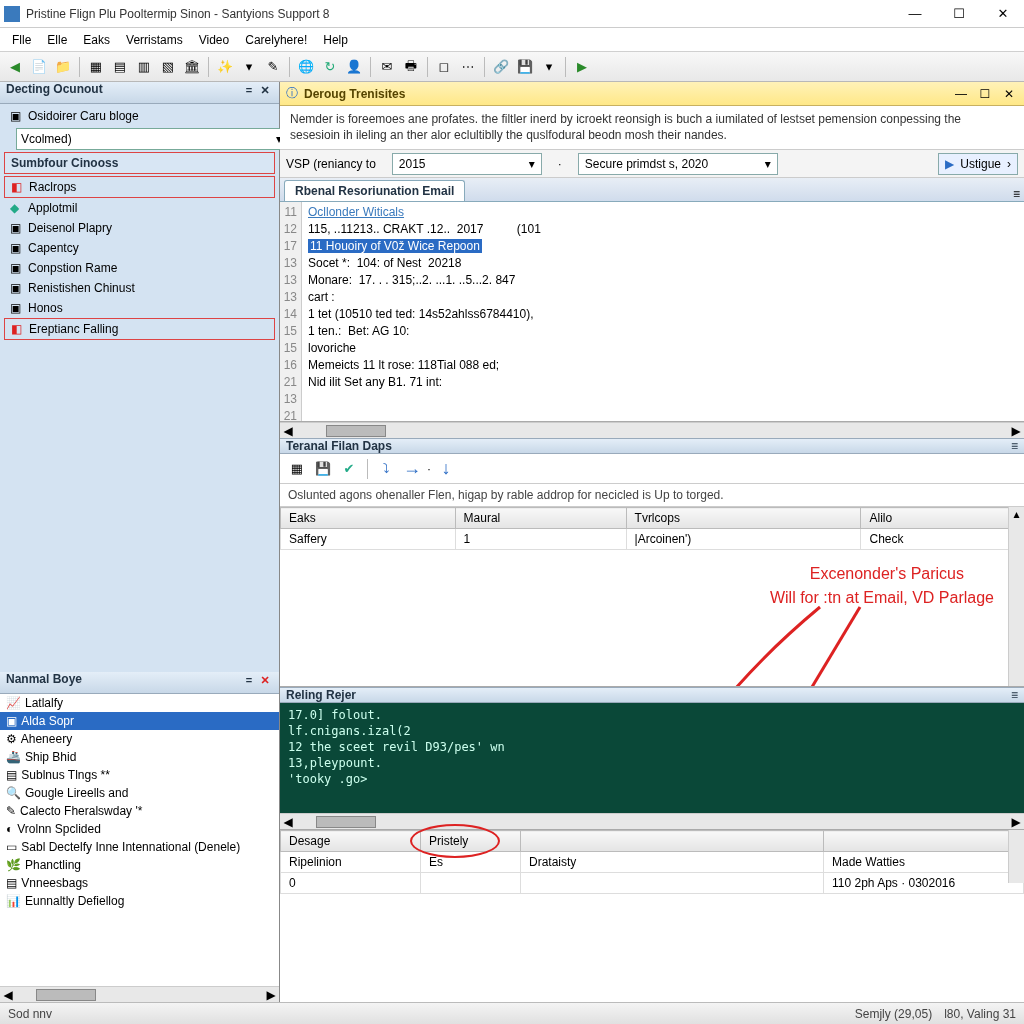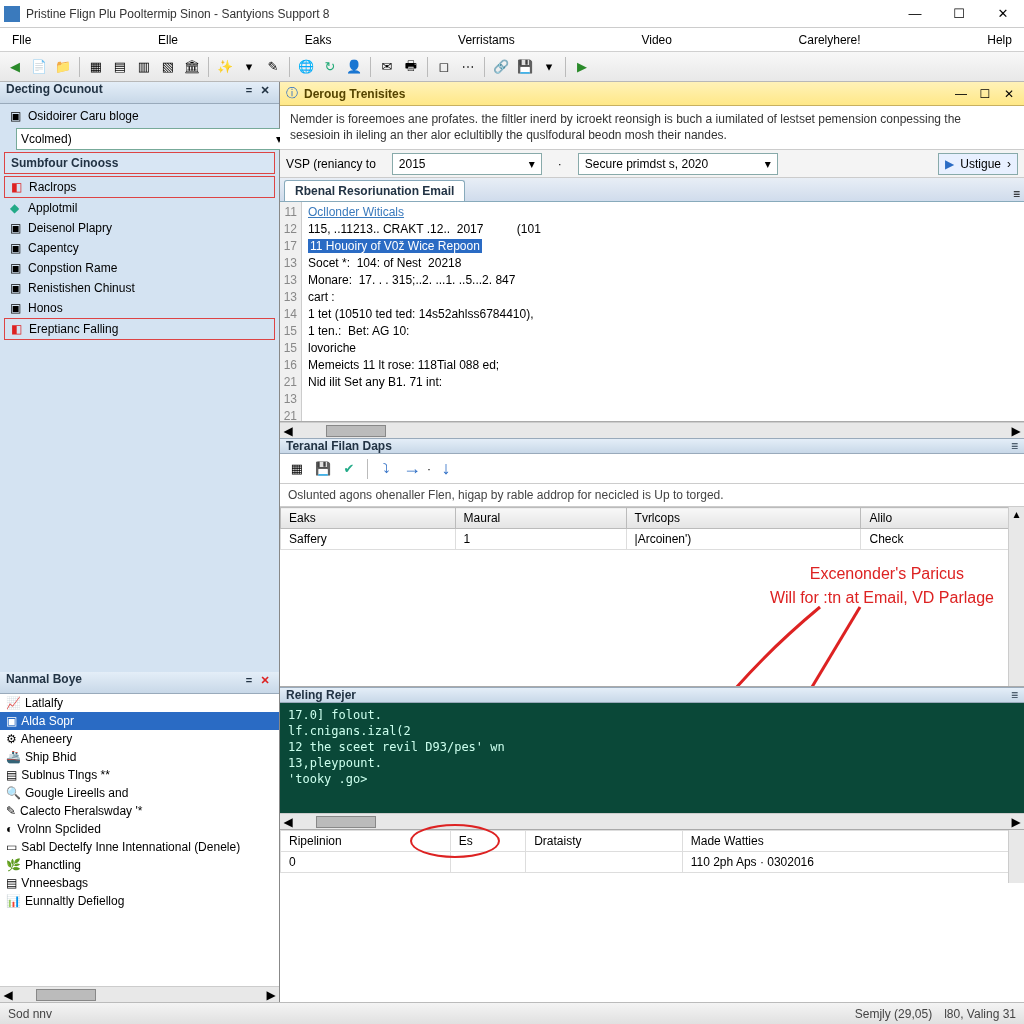--- a/index.html
+++ b/index.html
@@ -2,21 +2,21 @@
 <html><head>
 <meta charset="utf-8">
 <style>
 * { box-sizing: border-box; margin: 0; padding: 0; font-family: 'Segoe UI', Tahoma, sans-serif; font-size: 12px; }
 body { background: #f0f0f0; width: 1024px; height: 1024px; overflow: hidden; display: flex; flex-direction: column; }
 .titlebar { height: 28px; background: #fff; display: flex; align-items: center; padding: 0 4px; border-bottom: 1px solid #ccc; }
 .titlebar-icon { width: 16px; height: 16px; background: #3a7abd; margin-right: 6px; }
 .titlebar-text { flex: 1; color: #333; }
 .winbtns { display: flex; gap: 18px; margin-right: 4px; }
 .winbtn { width: 26px; height: 20px; display: flex; align-items: center; justify-content: center; font-size: 13px; cursor: pointer; }
-.menubar { height: 24px; background: #fff; display: flex; align-items: center; padding: 0 4px; border-bottom: 1px solid #d0d0d0; justify-content: space-between; }
+.menubar { height: 24px; background: #fff; display: flex; align-items: center; padding: 0 4px; border-bottom: 1px solid #d0d0d0; }
 .menubar span { padding: 2px 8px; cursor: pointer; }
 .toolbar { height: 30px; background: linear-gradient(#f8f8f8,#e8e8e8); display: flex; align-items: center; padding: 0 4px; border-bottom: 1px solid #b8b8b8; gap: 2px; }
 .tbtn { width: 22px; height: 22px; border: 1px solid transparent; border-radius: 2px; display: flex; align-items: center; justify-content: center; cursor: pointer; font-size: 13px; }
 .tsep { width: 1px; height: 20px; background: #bbb; margin: 0 3px; }
 .main { flex: 1; display: flex; overflow: hidden; }
 .left { width: 280px; display: flex; flex-direction: column; border-right: 1px solid #888; background: #d4e3f2; }
 .panel-hdr { height: 22px; background: linear-gradient(#e4eef8,#c8d8e8); border-bottom: 1px solid #9ab; display: flex; align-items: flex-start; padding: 0 6px; font-weight: bold; color: #234; }
 .panel-hdr .spacer { flex: 1; }
 .panel-hdr .pbtn { width: 16px; height: 16px; display: flex; align-items: center; justify-content: center; cursor: pointer; font-size: 11px; }
 .upper-tree { flex: 0 0 auto; background: #d4e3f2; padding: 2px 4px; }
@@ -359,20 +359,26 @@
     <div class="hscroll">
         <span class="arr">◀</span>
         <div class="thumb"></div>
         <span style="flex:1"></span>
         <span class="arr">▶</span>
       </div>
 
     <div class="bottom-grid">
       <table>
         <tbody>
+            <tr>
+          <th style="width:140px">Desage</th>
+          <th style="width:100px">Pristely</th>
+          <th></th>
+          <th style="width:200px"></th>
+        </tr>
         <tr>
           <td>Ripelinion</td>
           <td>Es</td>
           <td>Drataisty</td>
           <td>Made Watties</td>
         </tr>
         <tr>
           <td>0</td>
           <td></td>
           <td></td>

